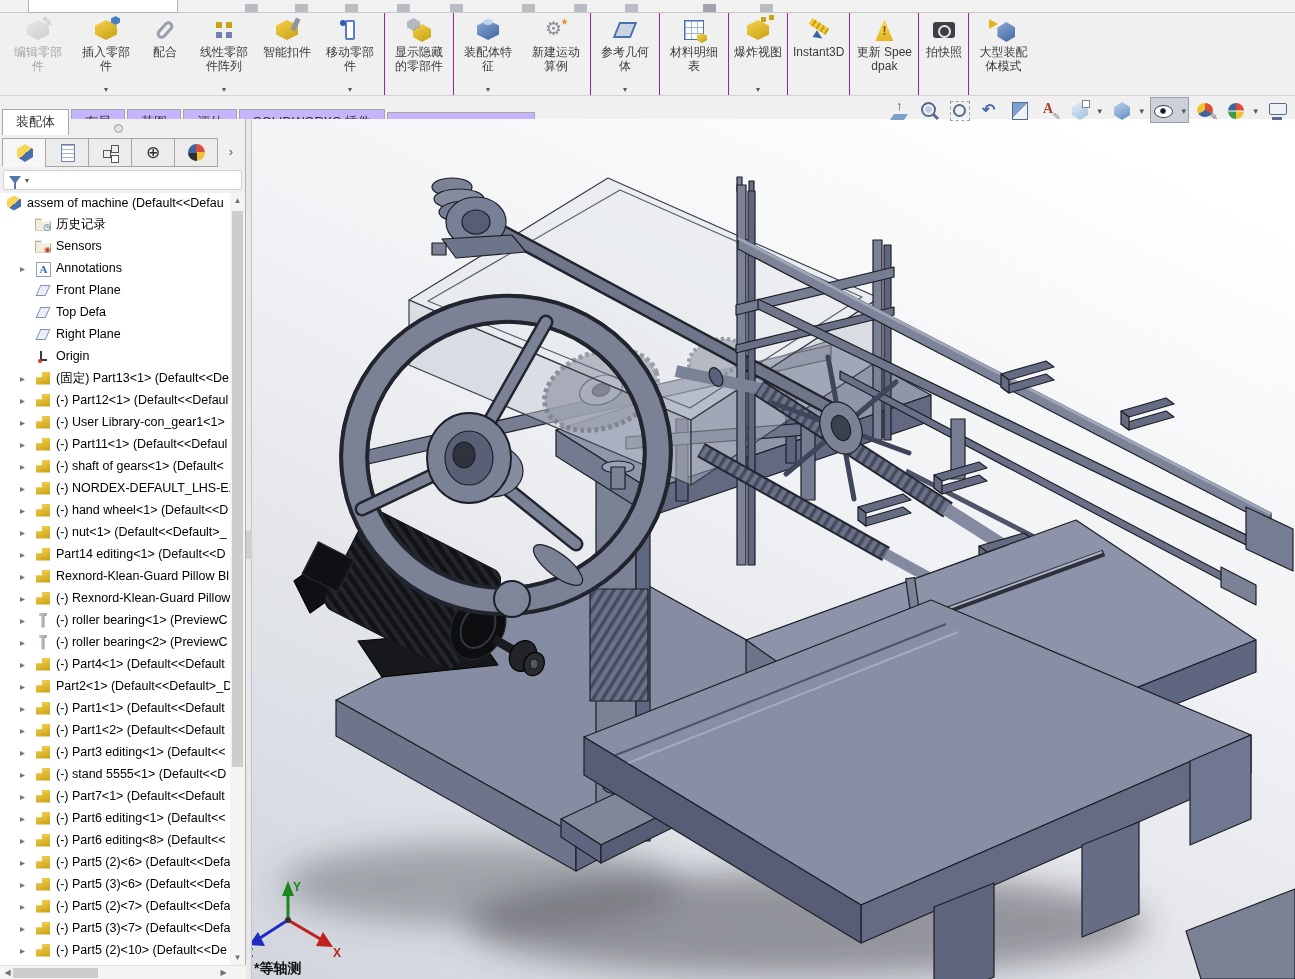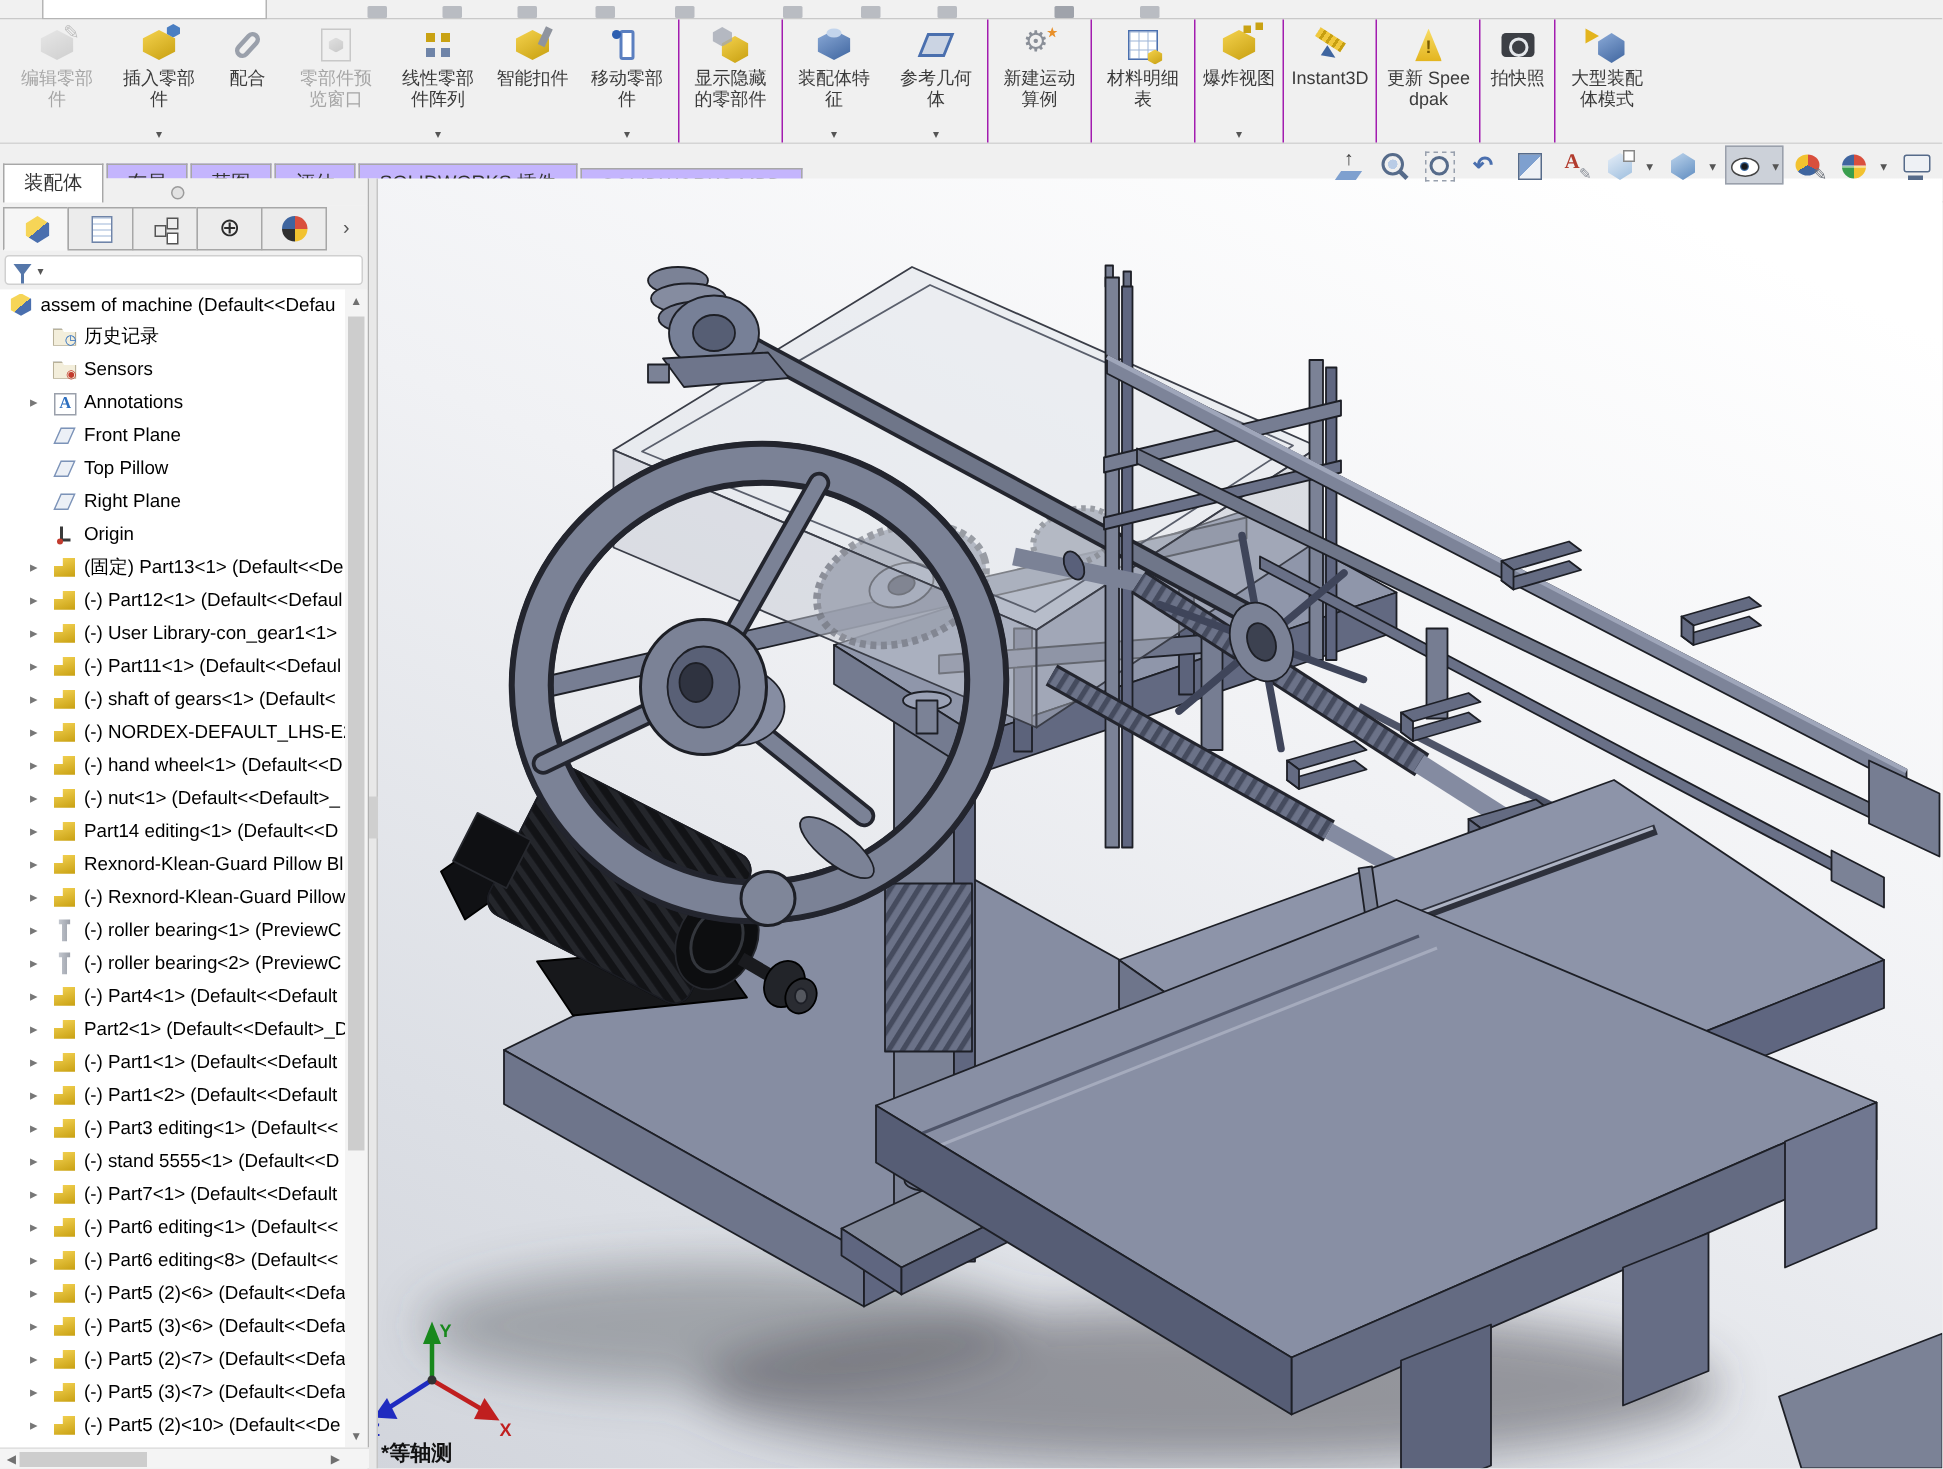--- a/index.html
+++ b/index.html
@@ -252,51 +252,47 @@
         <span class="cmlabel">编辑零部件</span>
       </div>
       <div class="cmbtn has-dd">
         <i class="cmicon" data-icon="insert-part"></i>
         <span class="cmlabel">插入零部件</span>
       </div>
       <div class="cmbtn">
         <i class="cmicon" data-icon="mate"></i>
         <span class="cmlabel">配合</span>
       </div>
-      <div class="cmbtn disabled">
-        <i class="cmicon" data-icon="preview-window"></i>
-        <span class="cmlabel">零部件预览窗口</span>
-      </div>
       <div class="cmbtn has-dd">
         <i class="cmicon" data-icon="linear-pattern"></i>
         <span class="cmlabel">线性零部件阵列</span>
       </div>
       <div class="cmbtn">
         <i class="cmicon" data-icon="smart-fastener"></i>
         <span class="cmlabel">智能扣件</span>
       </div>
       <div class="cmbtn has-dd sep-after">
         <i class="cmicon" data-icon="move-part"></i>
         <span class="cmlabel">移动零部件</span>
       </div>
       <div class="cmbtn sep-after">
         <i class="cmicon" data-icon="show-hidden"></i>
         <span class="cmlabel">显示隐藏的零部件</span>
       </div>
       <div class="cmbtn has-dd">
         <i class="cmicon" data-icon="assembly-feature"></i>
         <span class="cmlabel">装配体特征</span>
       </div>
+      <div class="cmbtn sep-after">
+        <i class="cmicon" data-icon="motion-study"></i>
+        <span class="cmlabel">新建运动算例</span>
+      </div>
       <div class="cmbtn has-dd sep-after">
         <i class="cmicon" data-icon="ref-geometry"></i>
         <span class="cmlabel">参考几何体</span>
-      </div>
-      <div class="cmbtn sep-after">
-        <i class="cmicon" data-icon="motion-study"></i>
-        <span class="cmlabel">新建运动算例</span>
       </div>
       <div class="cmbtn sep-after">
         <i class="cmicon" data-icon="bom-table"></i>
         <span class="cmlabel">材料明细表</span>
       </div>
       <div class="cmbtn has-dd sep-after">
         <i class="cmicon" data-icon="exploded-view"></i>
         <span class="cmlabel">爆炸视图</span>
       </div>
       <div class="cmbtn sep-after">
@@ -434,21 +430,21 @@
               <span>Annotations</span>
             </div>
             <div class="trow">
               <span class="tw"></span>
               <i class="ticon" data-icon="plane"></i>
               <span>Front Plane</span>
             </div>
             <div class="trow">
               <span class="tw"></span>
               <i class="ticon" data-icon="plane"></i>
-              <span>Top Pillow</span>
+              <span>Top Defa</span>
             </div>
             <div class="trow">
               <span class="tw"></span>
               <i class="ticon" data-icon="plane"></i>
               <span>Right Plane</span>
             </div>
             <div class="trow">
               <span class="tw"></span>
               <i class="ticon" data-icon="origin"></i>
               <span>Origin</span>

